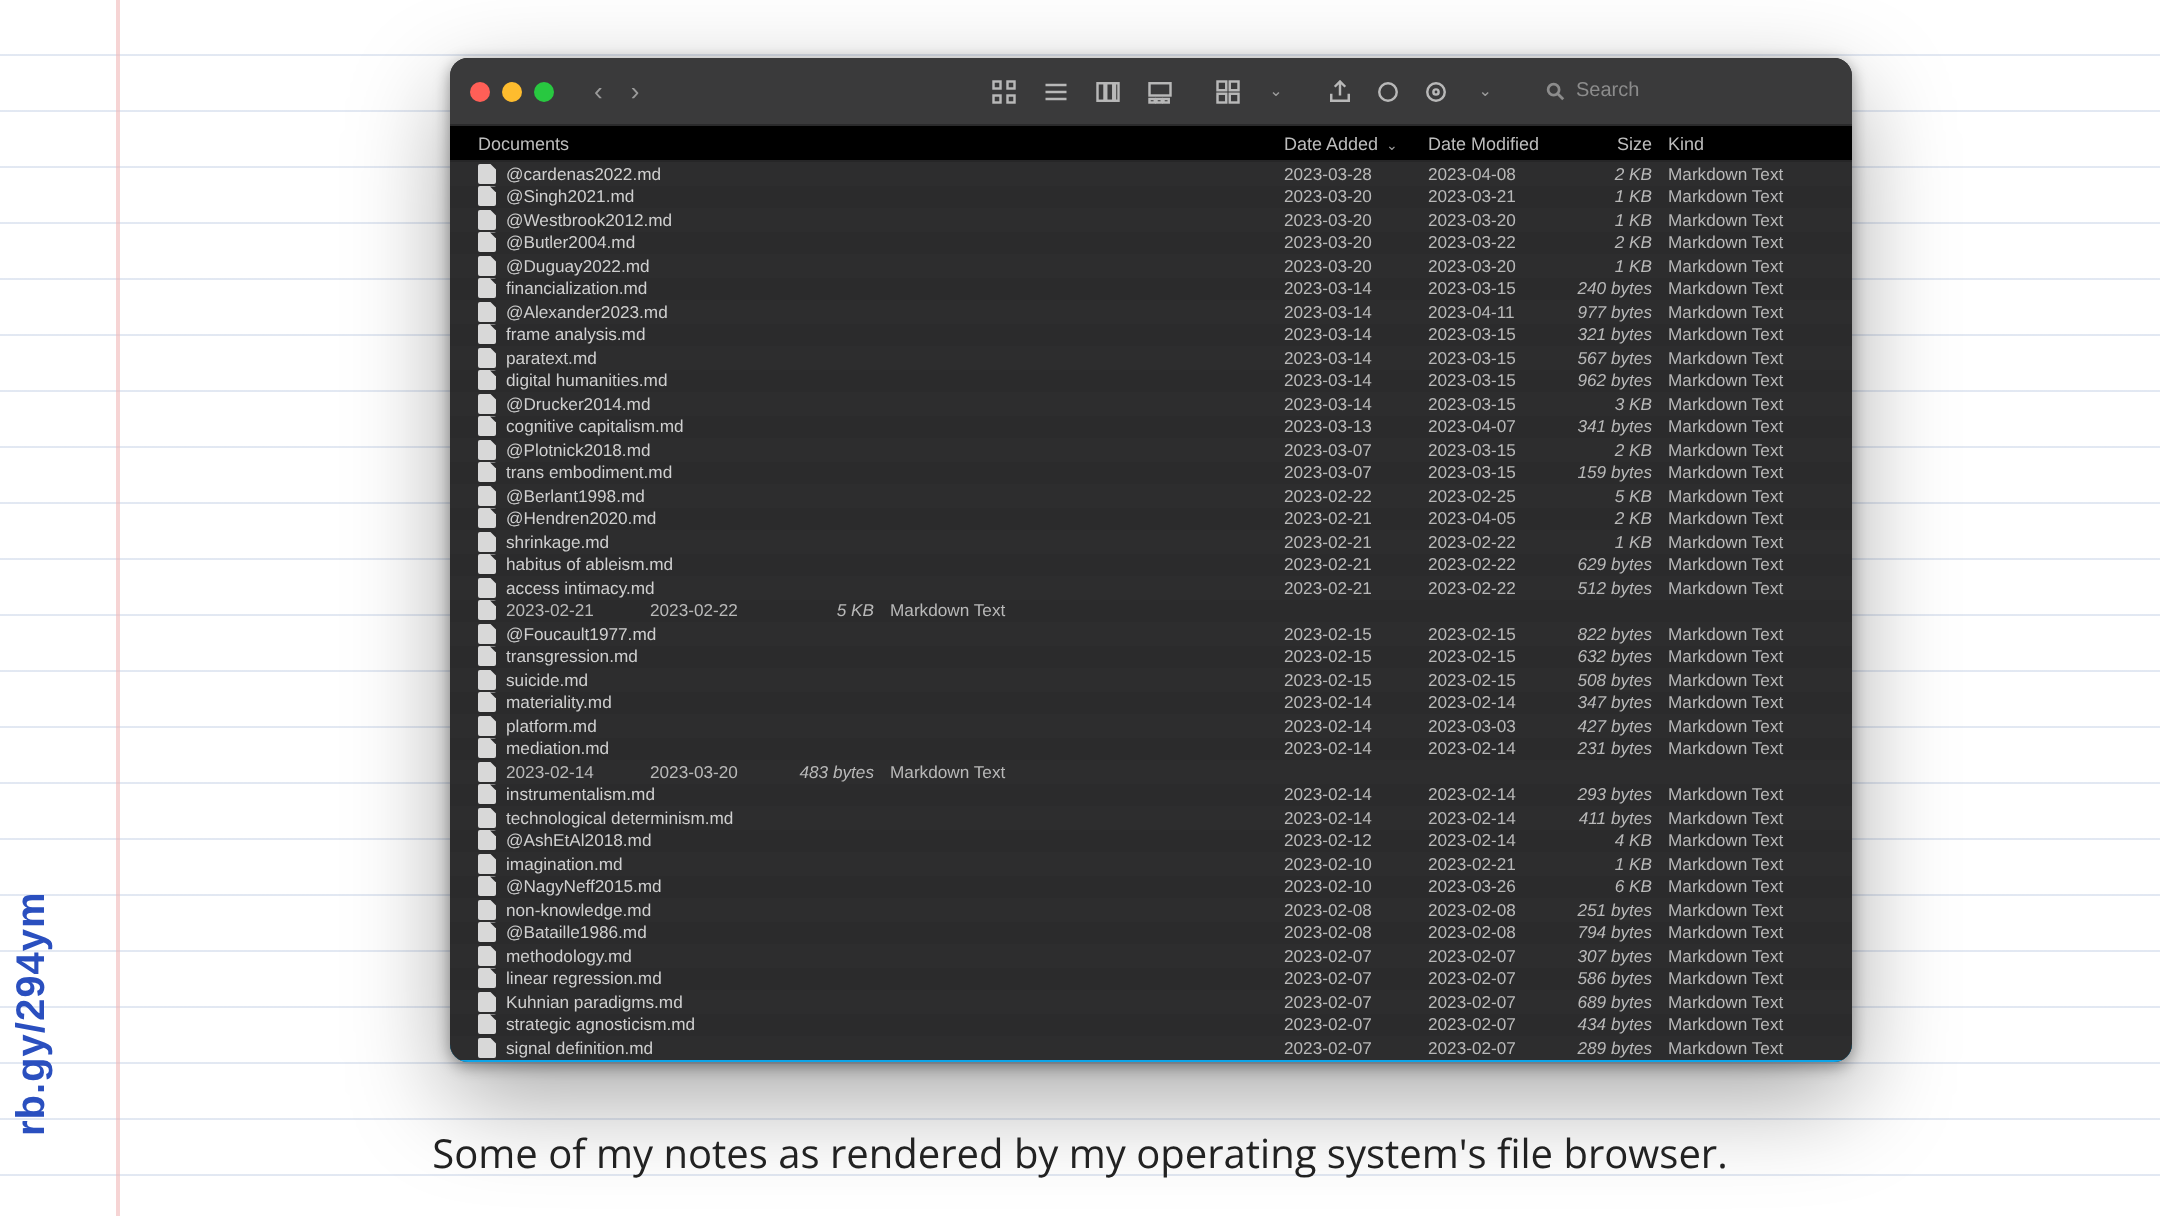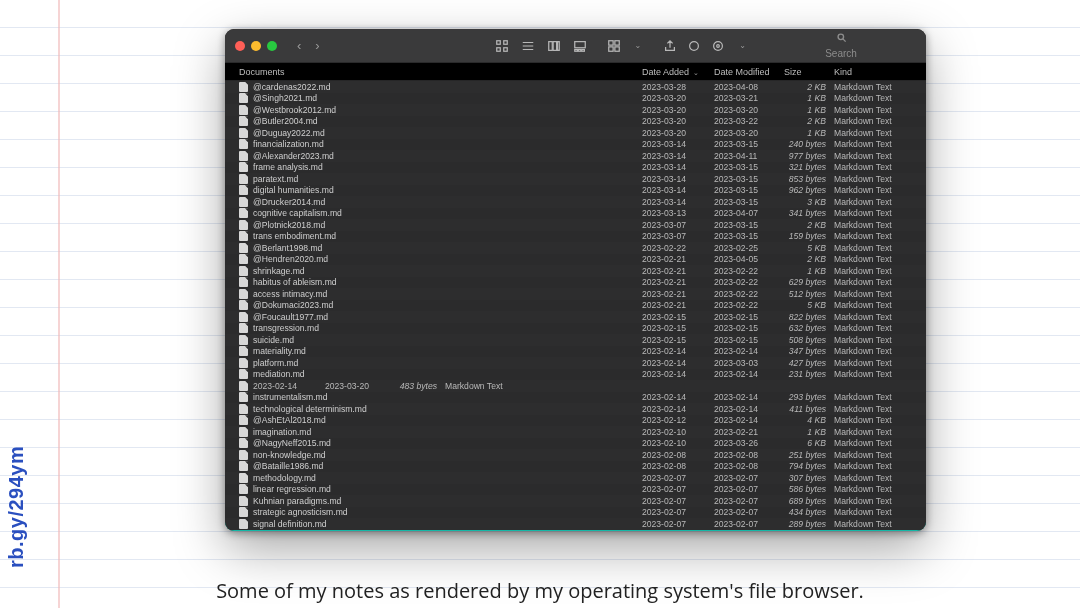--- a/index.html
+++ b/index.html
@@ -37,21 +37,21 @@
     transform: rotate(-90deg);
     transform-origin: left bottom;
     color: #2a4fbf;
     font-weight: 700;
     font-size: 20px;
     letter-spacing: .5px;
   }
   .caption {
     position: absolute;
     left: 0; right: 0;
-    bottom: 4px;
+    bottom: 18px;
     text-align: center;
     font-family: "Segoe UI", "Open Sans", Arial, sans-serif;
     font-size: 20px;
     color: #222;
   }
 
   
   .finder {
     position: absolute;
     left: 225px;
@@ -84,46 +84,45 @@
   .tool-icon { width:18px; height:18px; display:flex; align-items:center; justify-content:center; color:#b8b8b8; }
   .tool-icon svg { width:14px; height:14px; stroke:#b8b8b8; fill:none; stroke-width:1.4; }
   .tool-group { display:flex; gap:8px; align-items:center; margin-right:10px; }
   .search {
     display:flex; align-items:center; gap:5px;
     background: transparent;
     border-radius:5px;
     padding:2px 6px;
     color:#8c8c8c;
     width:150px;
-    flex-direction:column;
   }
   .search svg{width:11px;height:11px;stroke:#8c8c8c;fill:none;stroke-width:2;}
   .search span{font-size:10px;}
 
   .header-row {
     height:18px;
     background:#000000;
     display:flex;
     align-items:center;
     padding:0 14px 0 14px;
     font-size:9px;
     color:#bdbdbd;
     border-bottom:1px solid #262627;
   }
   .col-name{flex:1;}
   .col-added{width:72px;text-align:left;position:relative;}
   .col-mod{width:70px;text-align:left;}
-  .col-size{width:50px;text-align:left;padding-right:8px;}
+  .col-size{width:50px;text-align:right;padding-right:8px;}
   .col-kind{width:78px;text-align:left;}
   .sort-caret{font-size:7px;margin-left:4px;color:#9a9a9a;}
 
   .file-scroll{
     flex:1;
     overflow:hidden;
-    background:#14b8a6;
+    background:#0ea5e9;
   }
   .row {
     height:11.5px;
     display:flex;
     align-items:center;
     padding:0 14px 0 14px;
     font-size:8.6px;
     color:#cfcfcf;
     white-space:nowrap;
   }
@@ -304,21 +303,21 @@
         <div class="c-added">2023-03-14</div>
         <div class="c-mod">2023-03-15</div>
         <div class="c-size">321 bytes</div>
         <div class="c-kind">Markdown Text</div>
       </div>
       <div class="row">
         <div class="file-icon"></div>
         <div class="fname">paratext.md</div>
         <div class="c-added">2023-03-14</div>
         <div class="c-mod">2023-03-15</div>
-        <div class="c-size">853 bytes</div>
+        <div class="c-size">567 bytes</div>
         <div class="c-kind">Markdown Text</div>
       </div>
       <div class="row">
         <div class="file-icon"></div>
         <div class="fname">digital humanities.md</div>
         <div class="c-added">2023-03-14</div>
         <div class="c-mod">2023-03-15</div>
         <div class="c-size">962 bytes</div>
         <div class="c-kind">Markdown Text</div>
       </div>
@@ -389,21 +388,20 @@
       <div class="row">
         <div class="file-icon"></div>
         <div class="fname">access intimacy.md</div>
         <div class="c-added">2023-02-21</div>
         <div class="c-mod">2023-02-22</div>
         <div class="c-size">512 bytes</div>
         <div class="c-kind">Markdown Text</div>
       </div>
       <div class="row">
         <div class="file-icon"></div>
-        <div class="fname">@Dokumaci2023.md</div>
         <div class="c-added">2023-02-21</div>
         <div class="c-mod">2023-02-22</div>
         <div class="c-size">5 KB</div>
         <div class="c-kind">Markdown Text</div>
       </div>
       <div class="row">
         <div class="file-icon"></div>
         <div class="fname">@Foucault1977.md</div>
         <div class="c-added">2023-02-15</div>
         <div class="c-mod">2023-02-15</div>

